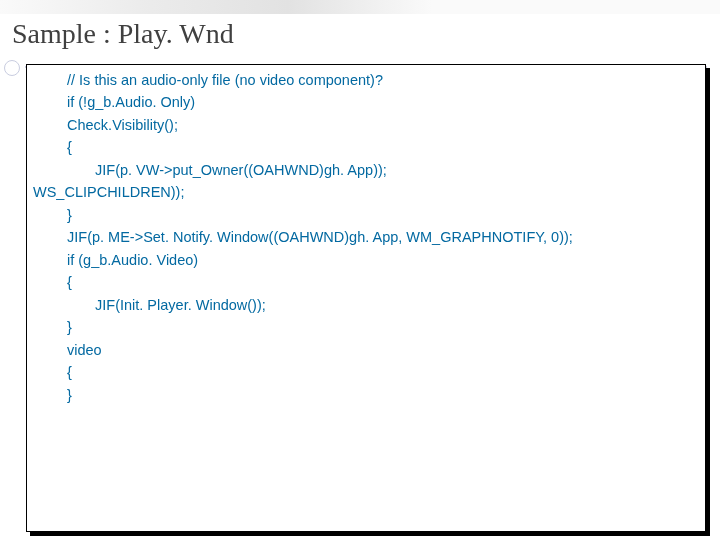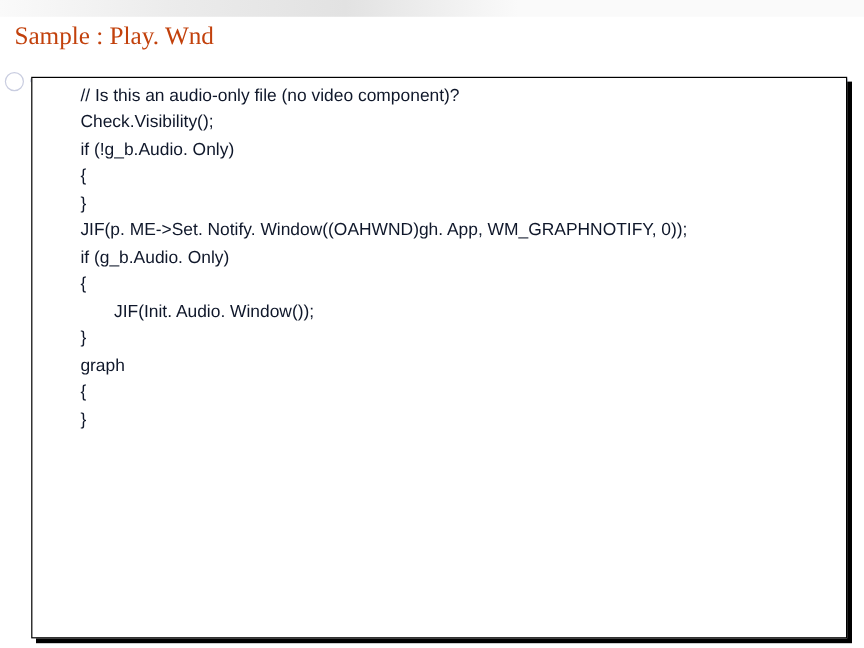--- a/index.html
+++ b/index.html
@@ -19,23 +19,23 @@
     right: 0;
     height: 14px;
     background: linear-gradient(to right, #f5f5f5 0%, #d8d8d8 20%, #c5c5c5 40%, #f5f5f5 60%);
     opacity: 0.5;
   }
   .title {
     position: absolute;
     top: 18px;
     left: 12px;
     font-family: Georgia, "Times New Roman", serif;
-    font-size: 21px;
+    font-size: 28px;
     font-weight: normal;
-    color: #c2410c;
+    color: #404040;
   }
   .dotline {
     position: absolute;
     top: 64px;
     left: 6px;
     right: 10px;
     height: 6px;
     background-image: radial-gradient(circle, #c9cde0 1.2px, transparent 1.2px);
     background-size: 8px 6px;
     background-repeat: repeat-x;
@@ -65,46 +65,48 @@
     right: 14px;
     bottom: 8px;
     background: #fff;
     border: 1.5px solid #000;
     box-sizing: border-box;
     padding: 4px 6px 4px 6px;
   }
   .line {
     font-size: 14.5px;
     line-height: 1.55;
-    color: #0f172a;
+    color: #0369a1;
     white-space: nowrap;
     font-family: Arial, Helvetica, sans-serif;
   }
   .i1 { padding-left: 34px; }
   .i2 { padding-left: 62px; }
   .i0 { padding-left: 0px; }
 </style>
 </head>
 <body>
 
 <div class="top-bar"></div>
 
 <div class="title">Sample : Play. Wnd</div>
 
 <div class="dotline"></div>
 <div class="circle"></div>
 
 <div class="codebox-shadow"></div>
 <div class="codebox">
   <div class="line i1">// Is this an audio-only file (no video component)?</div>
+  <div class="line i1">if (!g_b.Audio. Only)</div>
   <div class="line i1">Check.Visibility();</div>
-  <div class="line i1">if (!g_b.Audio. Only)</div>
   <div class="line i1">{</div>
+  <div class="line i2">JIF(p. VW-&gt;put_Owner((OAHWND)gh. App));</div>
+  <div class="line i0">WS_CLIPCHILDREN));</div>
   <div class="line i1">}</div>
   <div class="line i1">JIF(p. ME-&gt;Set. Notify. Window((OAHWND)gh. App, WM_GRAPHNOTIFY, 0));</div>
-  <div class="line i1">if (g_b.Audio. Only)</div>
+  <div class="line i1">if (g_b.Audio. Video)</div>
   <div class="line i1">{</div>
-  <div class="line i2">JIF(Init. Audio. Window());</div>
+  <div class="line i2">JIF(Init. Player. Window());</div>
   <div class="line i1">}</div>
-  <div class="line i1">graph</div>
+  <div class="line i1">video</div>
   <div class="line i1">{</div>
   <div class="line i1">}</div>
 </div>
 
 </body></html>

